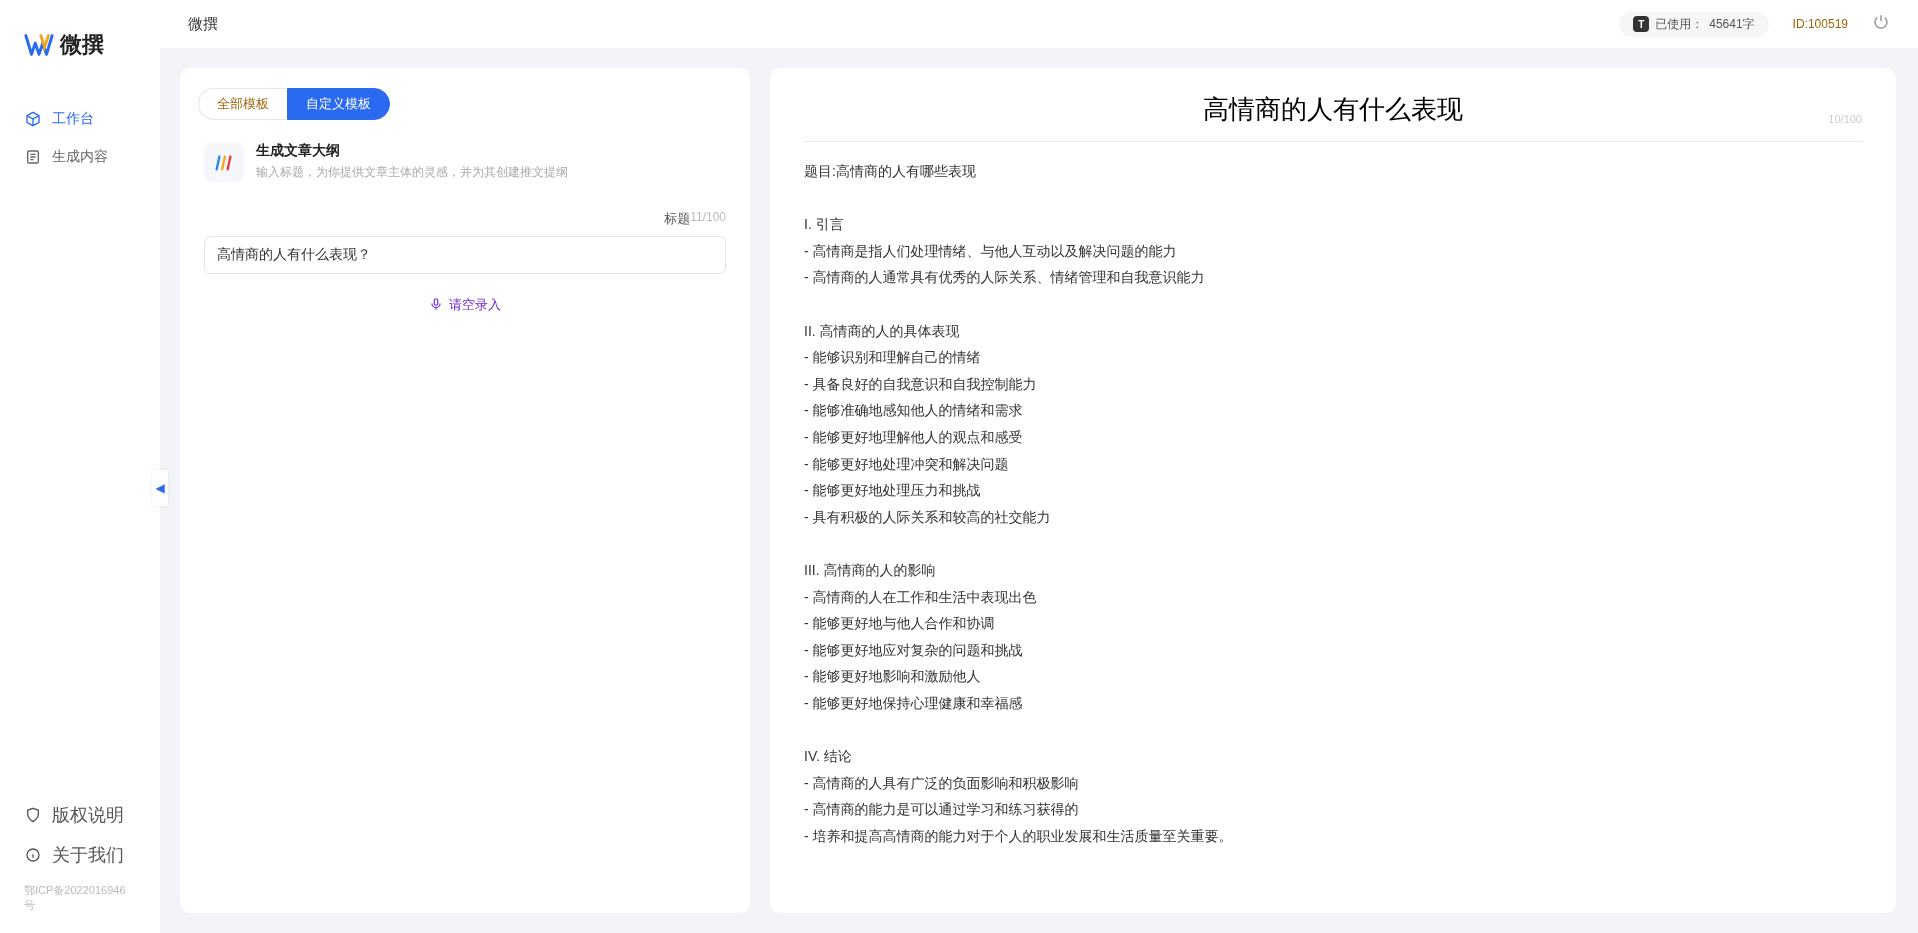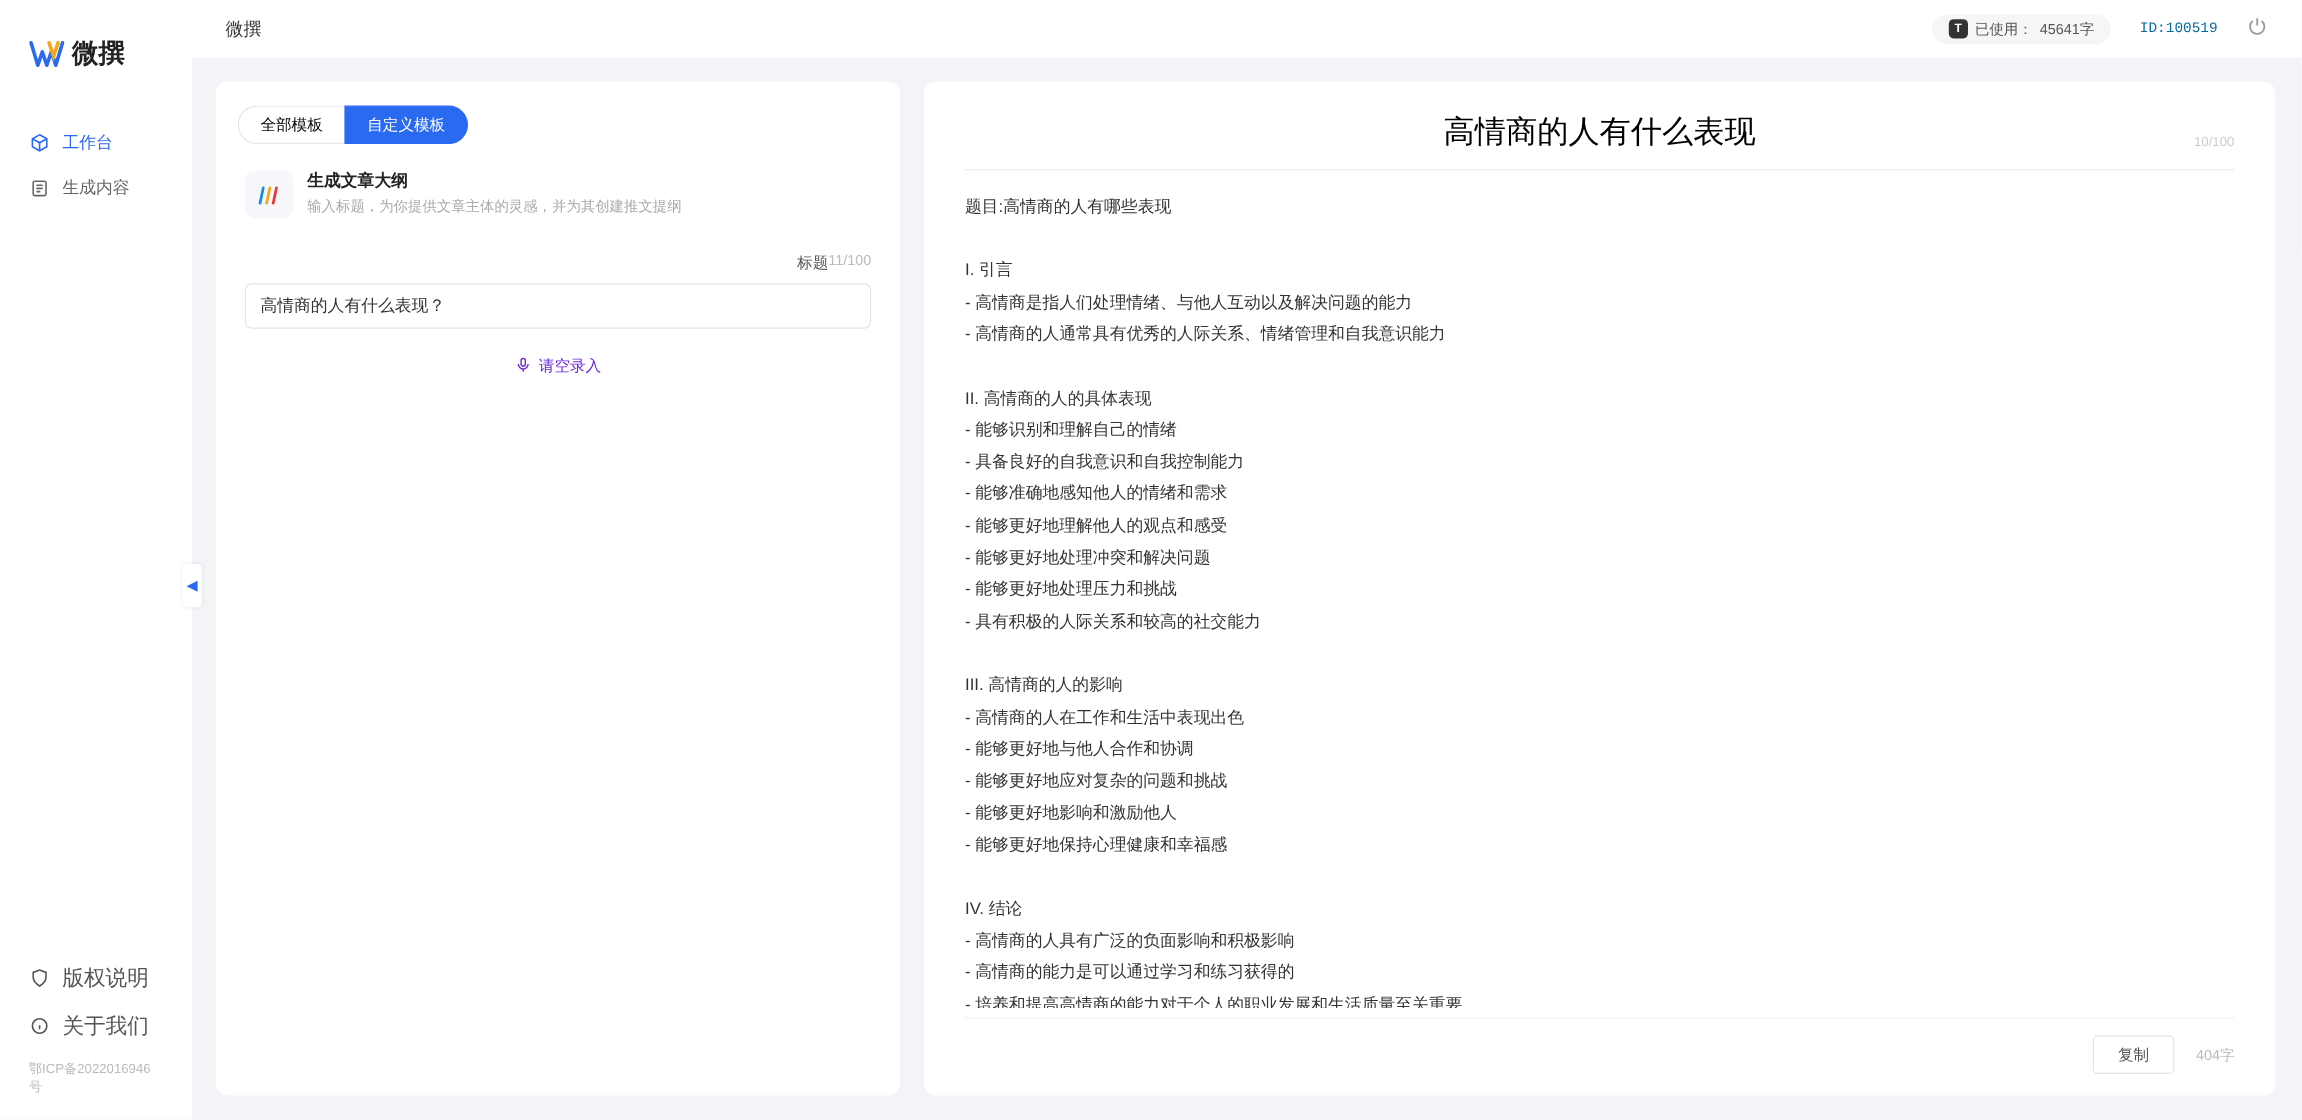--- a/index.html
+++ b/index.html
@@ -77,41 +77,41 @@
   background: #f5f6f8;
   border-radius: 16px;
   padding: 4px 14px;
   font-size: 12px;
   color: #555;
 }
 .usage-pill .badge {
   width: 16px; height: 16px; border-radius: 4px; background: #333; color: #fff;
   display: flex; align-items: center; justify-content: center; font-size: 10px; font-weight: 700;
 }
-.idtxt { font-size: 12px; color: #0369a1; font-family: Liberation Mono, monospace; }
+.idtxt { font-size: 12px; color: #a16207; }
 .power-ico { color: #999; cursor: pointer; }
 
 .workarea { flex: 1; display: flex; gap: 20px; padding: 20px 22px 20px 20px; min-height: 0; }
 
 
 .panel {
   background: #fff;
   border-radius: 10px;
   display: flex;
   flex-direction: column;
   min-height: 0;
 }
 .left-panel { width: 570px; flex-shrink: 0; }
 .tabs { display: flex; padding: 20px 18px 14px; gap: 0; align-items: center; }
 .tab {
   padding: 6px 18px;
   font-size: 13px;
   border-radius: 16px;
   cursor: pointer;
-  color: #000000;
+  color: #a16207;
   border: 1px solid #e5e6ea;
 }
 .tab:first-child { border-right: none; border-top-right-radius: 0; border-bottom-right-radius: 0; }
 .tab.active { background: #2a6af1; color: #fff; border-color: #2a6af1; border-top-left-radius: 16px; border-bottom-left-radius: 16px; }
 .tab:last-child { border-top-left-radius: 0; border-bottom-left-radius: 0; }
 
 .template-card {
   display: flex;
   gap: 12px;
   padding: 8px 24px 18px 24px;
@@ -349,21 +349,17 @@
 - 高情商的人在工作和生活中表现出色
 - 能够更好地与他人合作和协调
 - 能够更好地应对复杂的问题和挑战
 - 能够更好地影响和激励他人
 - 能够更好地保持心理健康和幸福感
 
 IV. 结论
 - 高情商的人具有广泛的负面影响和积极影响
 - 高情商的能力是可以通过学习和练习获得的
 - 培养和提高高情商的能力对于个人的职业发展和生活质量至关重要。</div>
-        <div class="out-footer">
-          <button class="copy-btn">复制</button>
-          <span class="word-count">404字</span>
-        </div>
       </div>
 
     </div>
   </div>
 </div>
 
 </body></html>

